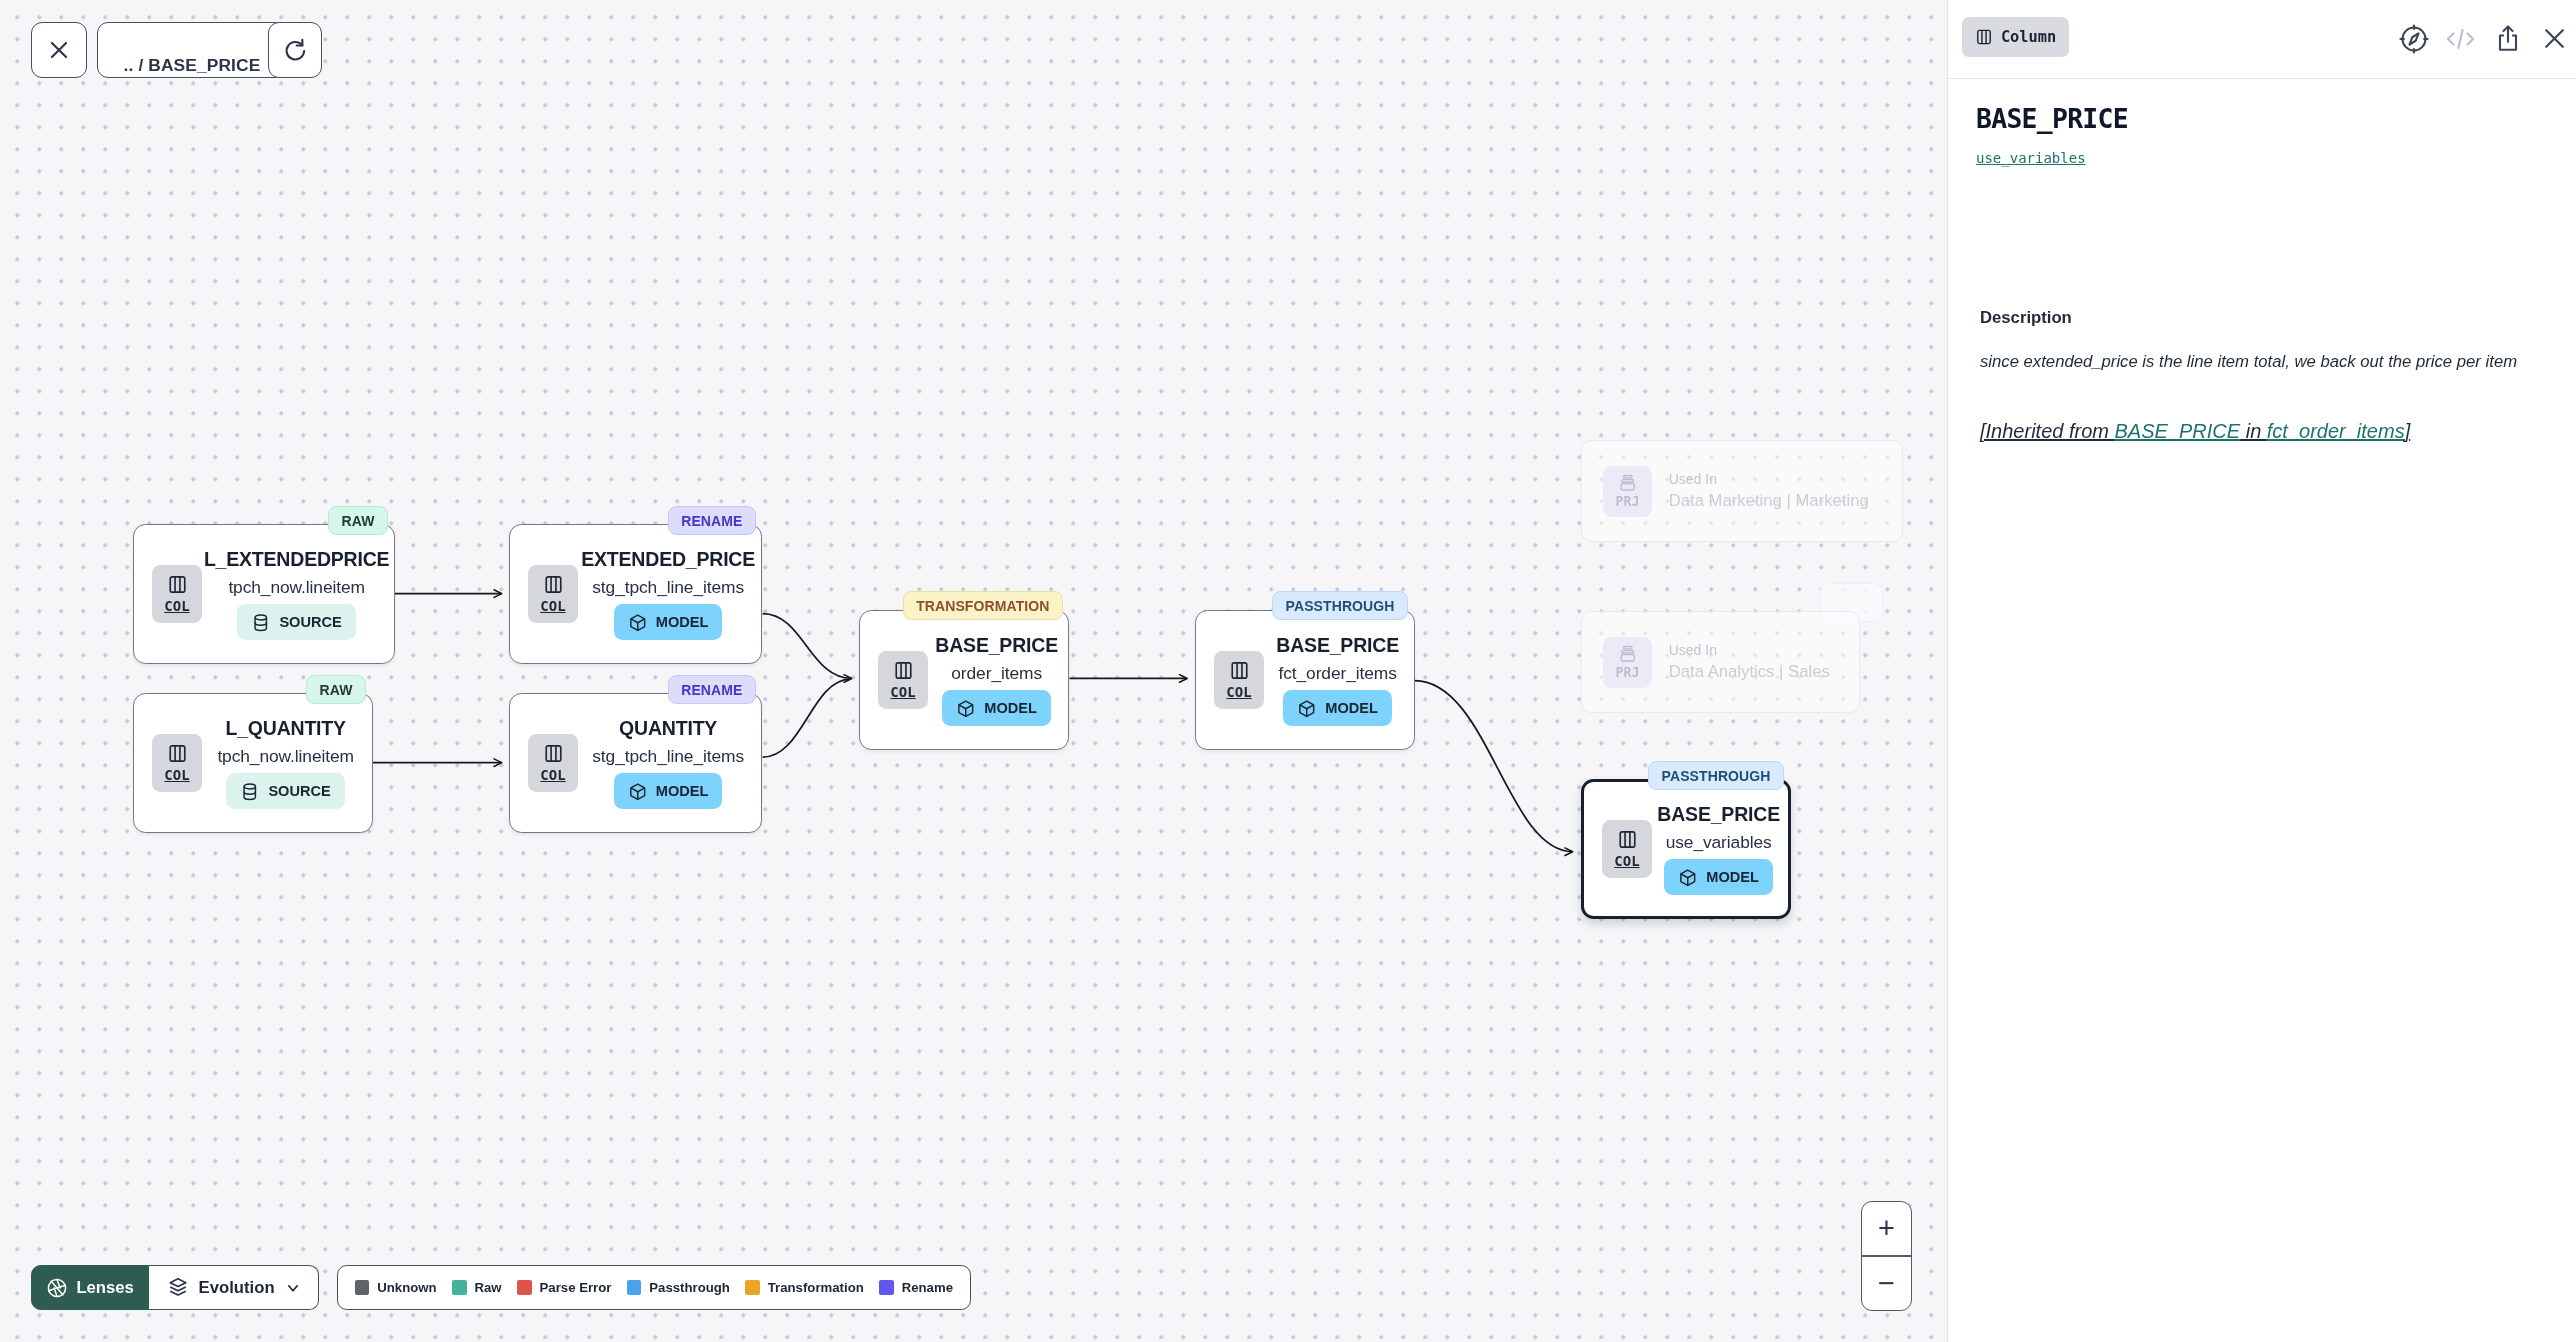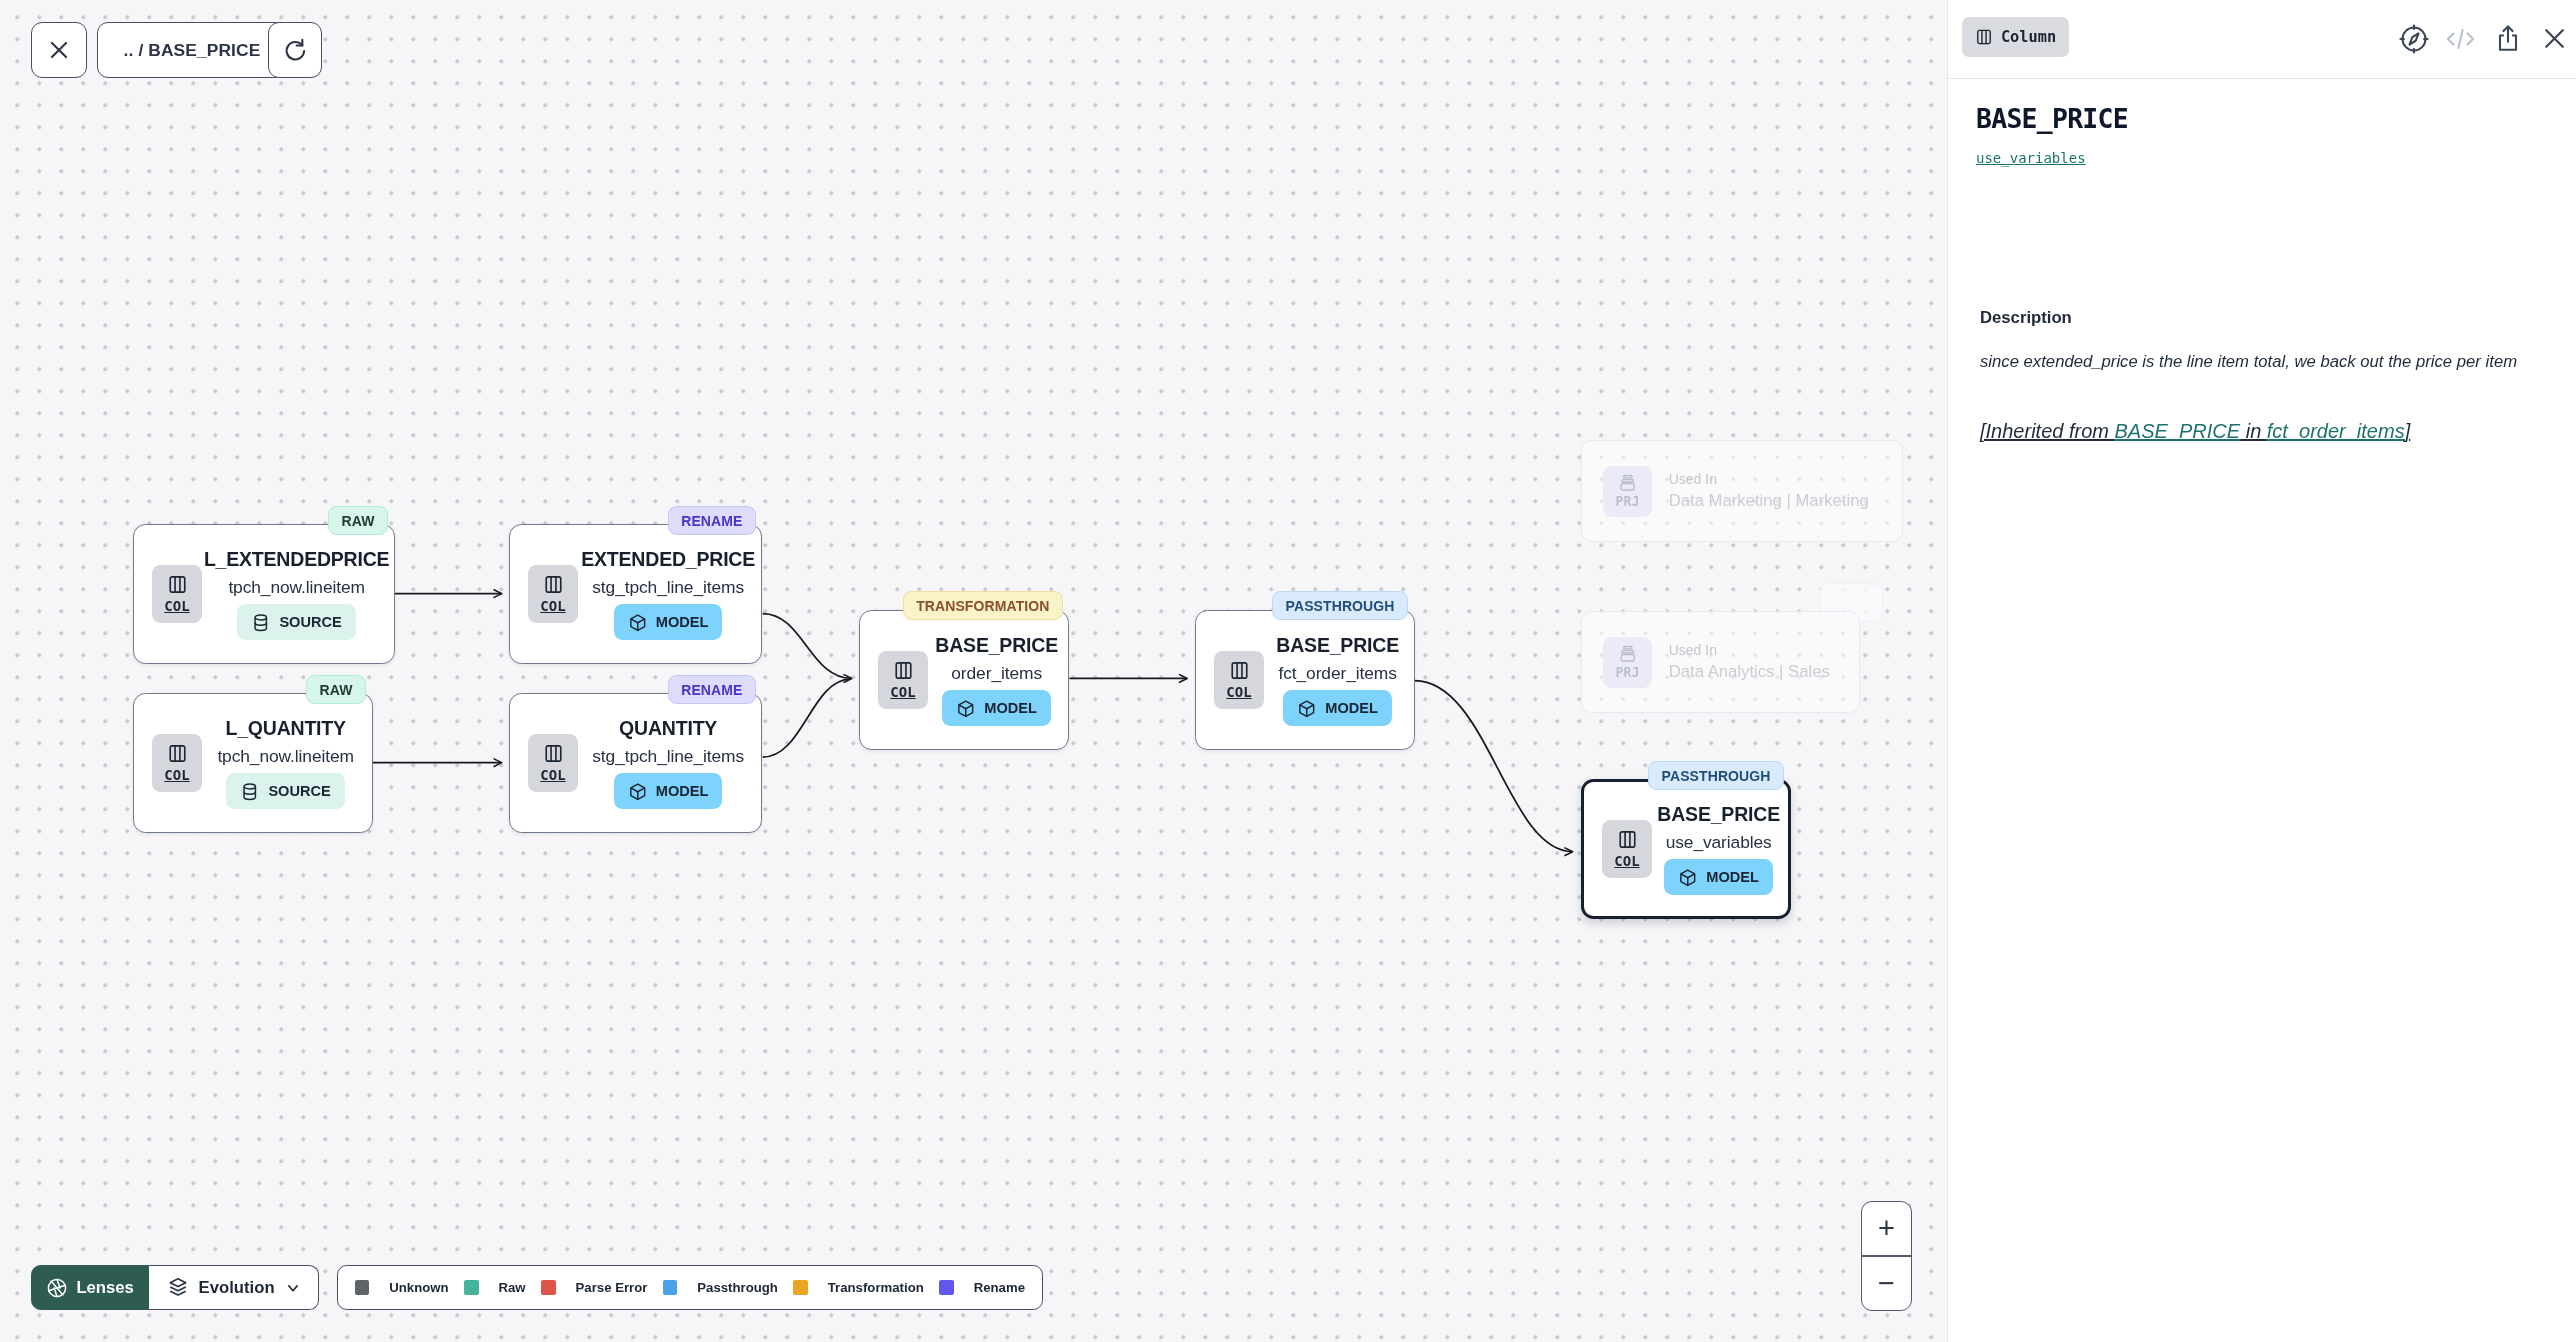--- a/index.html
+++ b/index.html
@@ -83,21 +83,21 @@
   .evolution-btn {
     background:#fff; border:1.7px solid #454f64; border-left:none; border-radius:0 9.7px 9.7px 0;
     color:#1f2835; display:flex; align-items:center; gap:9px; padding:0 16.7px;
     font-size:16.7px; font-weight:600; cursor:pointer;
   }
   .legend-box {
     position:absolute; left:337px; top:1265px; height:45px; background:#fff;
     border:1.7px solid #454f64; border-radius:9.7px; display:flex; align-items:center;
     gap:15.3px; padding:0 16.7px;
   }
-  .legend-item { display:flex; align-items:center; gap:20px; }
+  .legend-item { display:flex; align-items:center; gap:8px; }
   .legend-swatch { width:14.6px; height:14.6px; border-radius:2.1px; flex:0 0 auto; }
   .legend-label { font-size:13.2px; font-weight:600; color:#1c2634; white-space:nowrap; }
   
   .zoomctl {
     position:absolute; left:1861px; top:1201px; width:51px; height:110px;
     background:#fff; border:1.7px solid #515b6e; border-radius:11px;
     display:flex; flex-direction:column; overflow:hidden;
   }
   .zoomctl button {
     flex:1; border:none; background:transparent; font-size:29px; color:#2c3548;
@@ -169,21 +169,21 @@
 
   <div class="ghost-badge"></div>
 
   <button class="tool-btn" style="left:31px;width:56px;">
       <span>
         <svg width="24" height="24" viewBox="0 0 34 34">
           <path d="M7 7 L27 27 M27 7 L7 27" stroke="#2c3548" stroke-width="3" stroke-linecap="round"></path>
         </svg>
       </span>
     </button>
-  <button class="tool-btn breadcrumb" style="left:97px;width:190px;">
+  <button class="tool-btn breadcrumb" style="left:97px;width:190px;align-items:flex-end;">
       <span>.. / BASE_PRICE</span>
     </button>
   <button class="tool-btn" style="left:268px;width:54px;">
       <span>
         <svg width="28" height="28" viewBox="0 0 40 40" fill="none" stroke="#2c3548" stroke-width="3" stroke-linecap="round">
           <path d="M30.5 13.5 A12.5 12.5 0 1 0 33 21.5"></path>
           <path d="M30.5 13.5 L30.5 5.5 M30.5 13.5 L22.5 13.5"></path>
         </svg>
       </span>
     </button>

